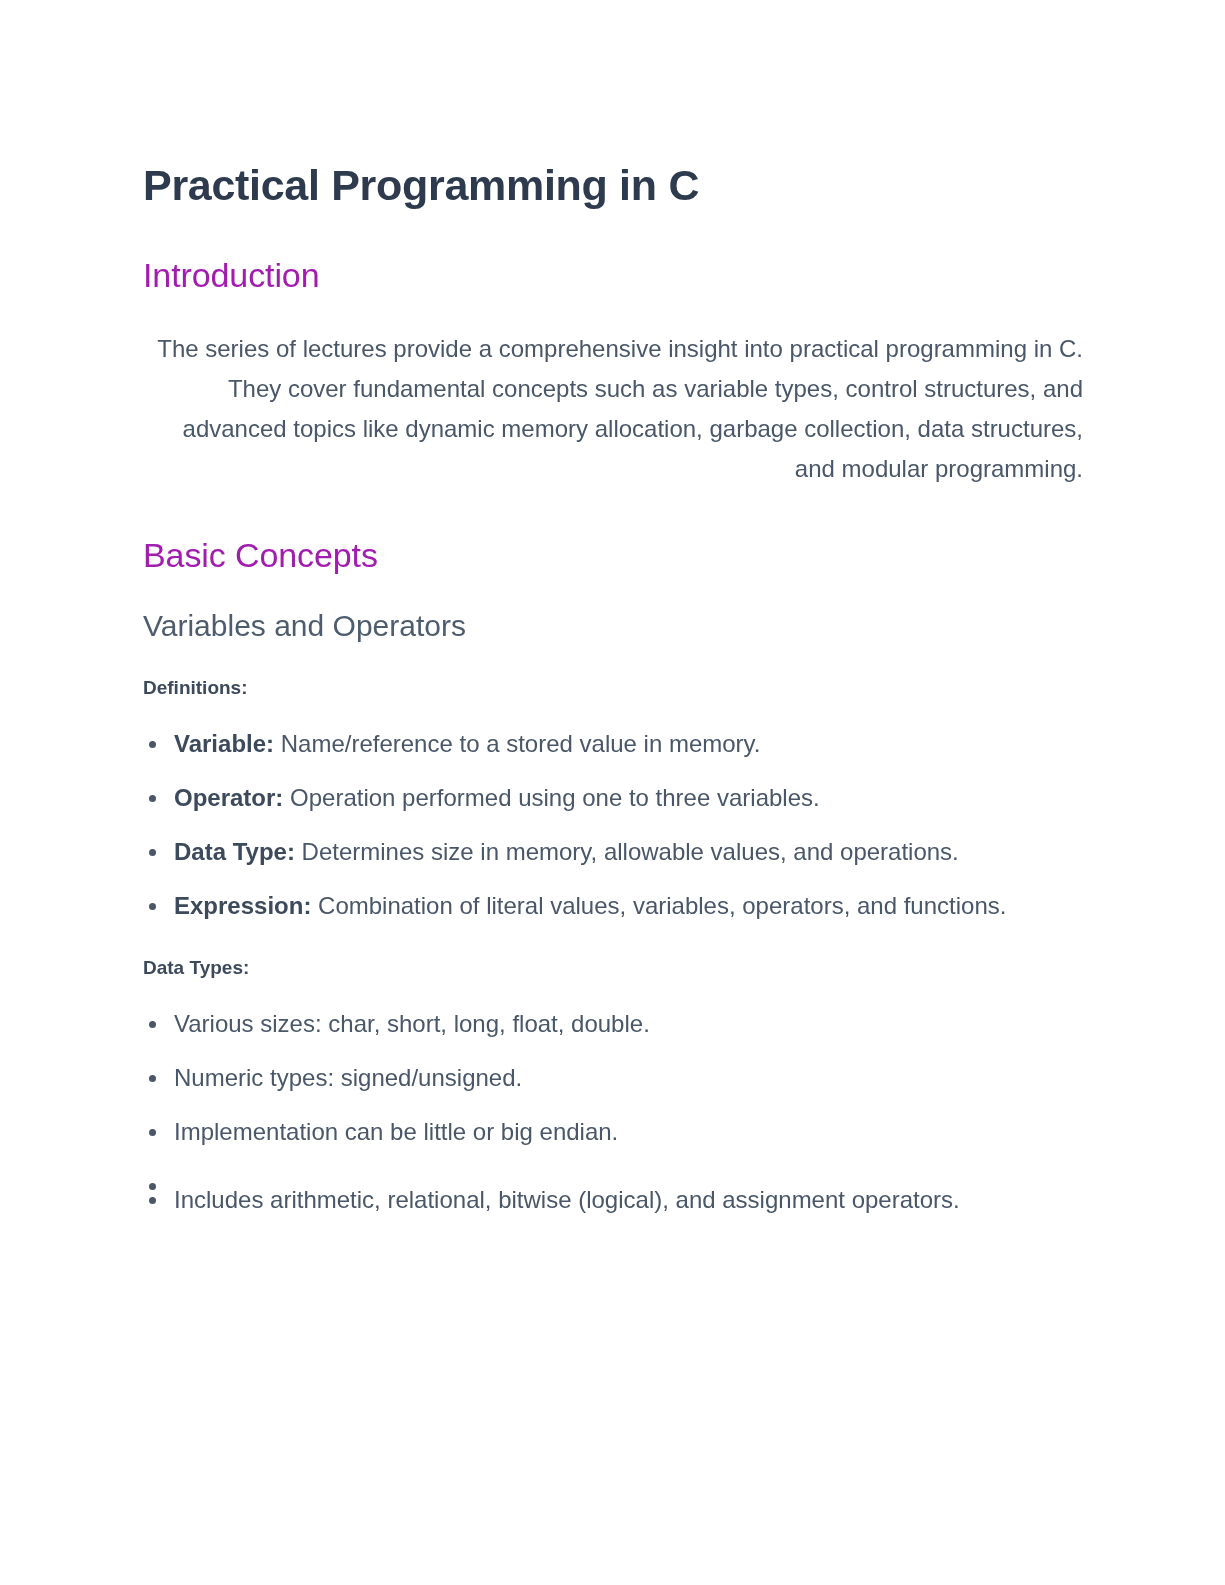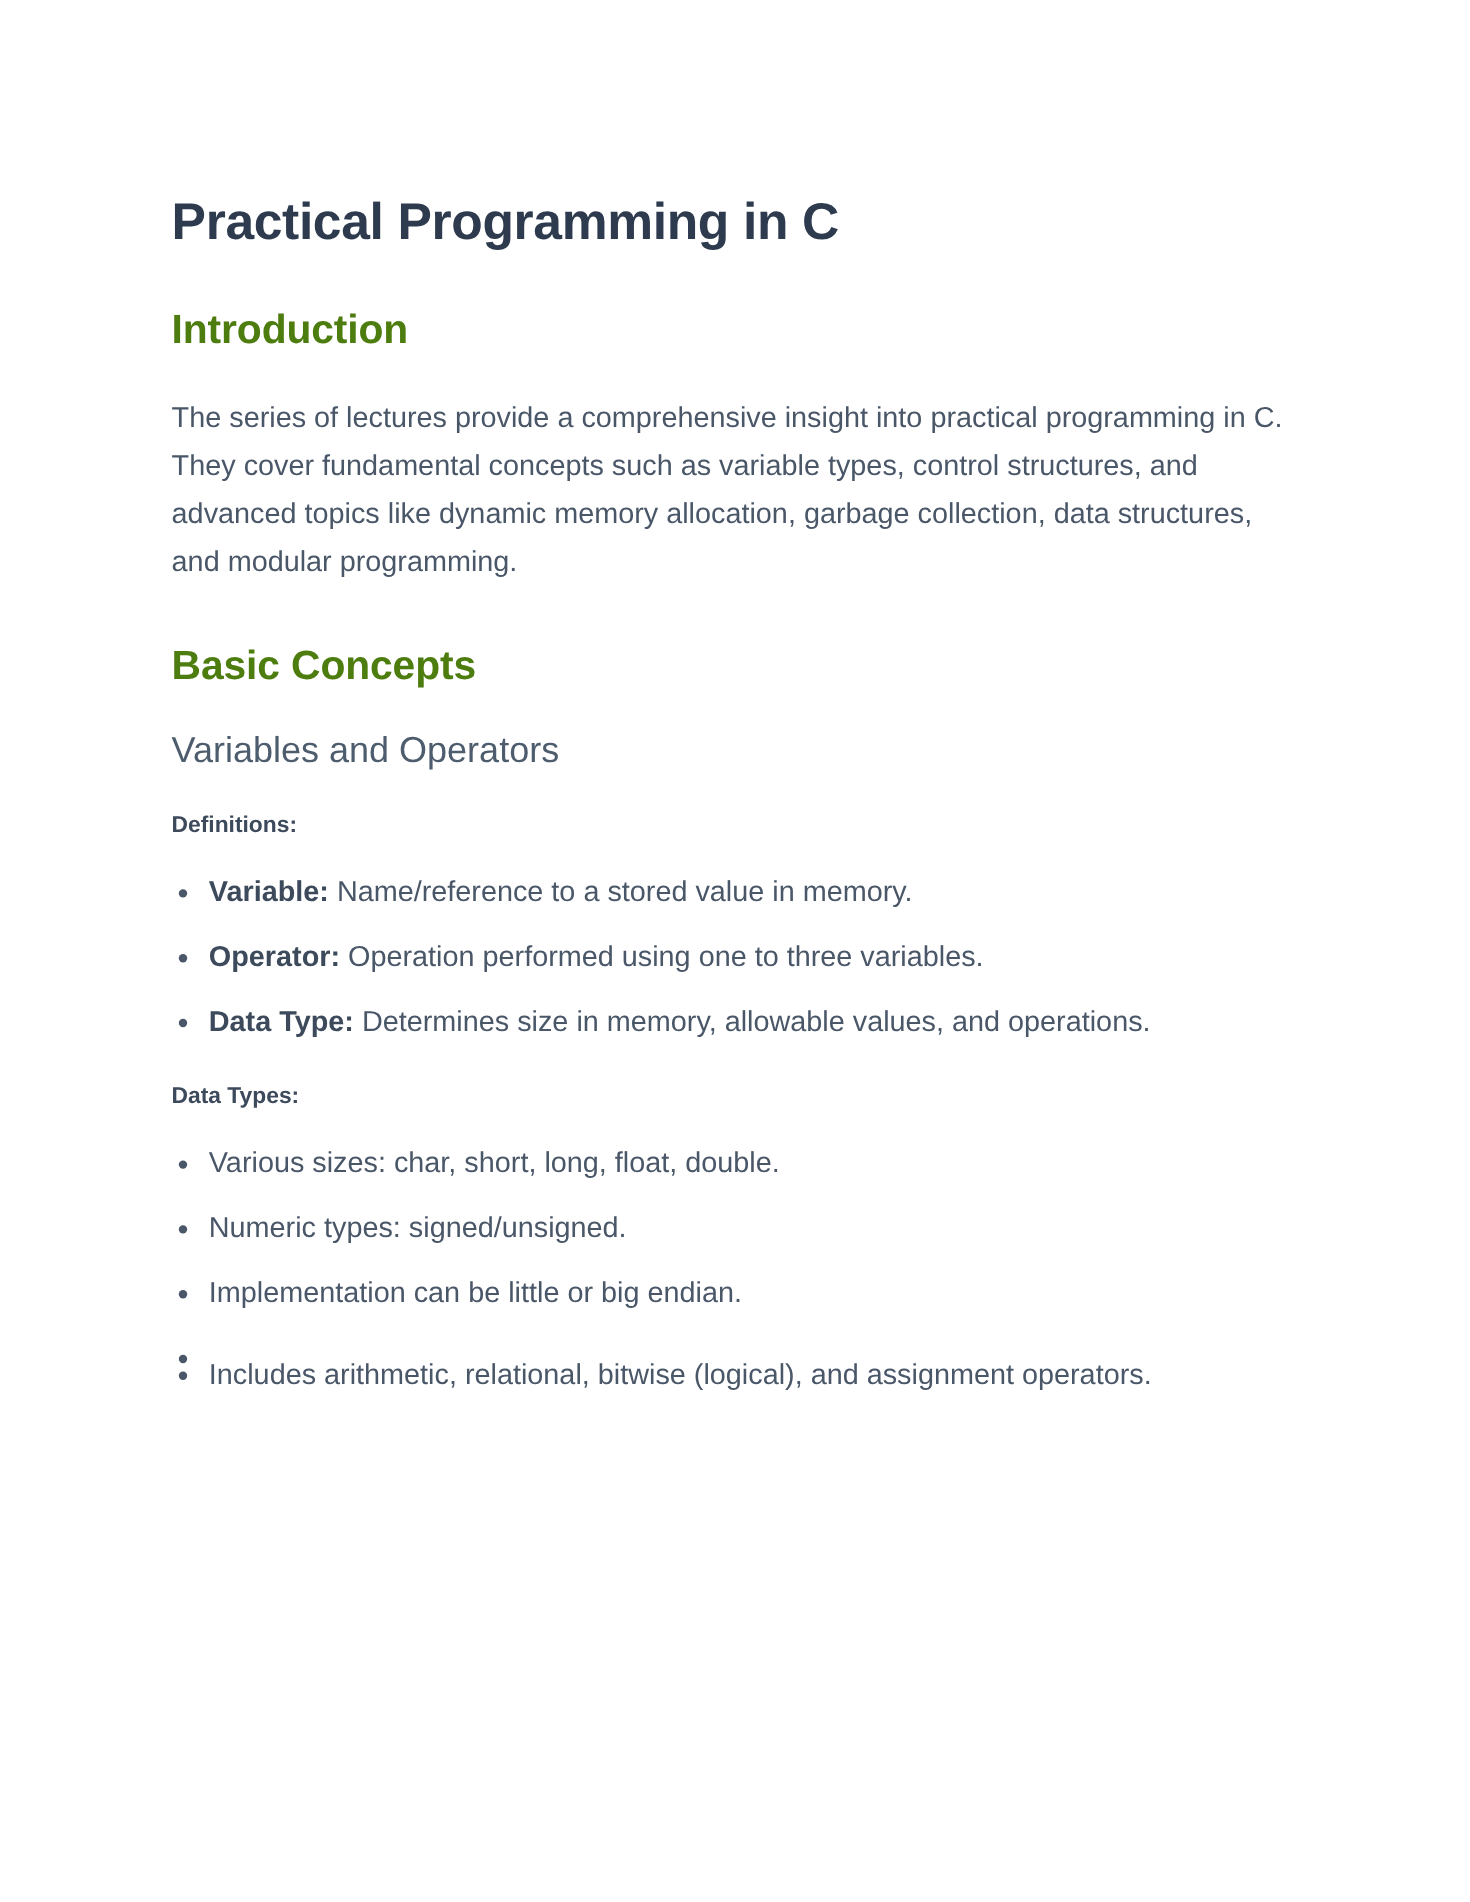--- a/index.html
+++ b/index.html
@@ -34,22 +34,22 @@
     font-size: 43px;
     font-weight: 700;
     color: #2e3b4e;
     letter-spacing: -0.3px;
     line-height: 1.18;
     margin: 0 0 44px 0;
   }
 
   .h2 {
     font-size: 34px;
-    font-weight: 700;
-    color: #4d7c0f;
+    font-weight: 400;
+    color: #a21caf;
     letter-spacing: -0.1px;
     line-height: 1.2;
     margin: 0 0 33px 0;
   }
   .h2.spaced-top {
     margin-top: 46px;
   }
 
   .h3 {
     font-size: 30px;
@@ -59,20 +59,21 @@
     line-height: 1.2;
     margin: 0 0 32px 0;
   }
 
   .para {
     font-size: 24px;
     font-weight: 400;
     color: #4a5768;
     line-height: 40px;
     margin: 0 0 36px 0;
+    text-align: right;
   }
 
   .label {
     font-size: 19px;
     font-weight: 700;
     color: #3c4a5c;
     line-height: 1.25;
     margin: 0 0 24px 0;
   }
 
@@ -132,20 +133,23 @@
     <ul class="bullets">
       <li>
         <span class="dot"></span><span class="term">Variable:</span><span> Name/reference to a stored value in memory.</span>
       </li>
       <li>
         <span class="dot"></span><span class="term">Operator:</span><span> Operation performed using one to three variables.</span>
       </li>
       <li>
         <span class="dot"></span><span class="term">Data Type:</span><span> Determines size in memory, allowable values, and operations.</span>
       </li>
+      <li>
+        <span class="dot"></span><span class="term">Expression:</span><span> Combination of literal values, variables, operators, and functions.</span>
+      </li>
     </ul>
 
     <p class="label gap-before-label">Data Types:</p>
 
     <ul class="bullets">
       <li>
         <span class="dot"></span><span>Various sizes: char, short, long, float, double.</span>
       </li>
       <li>
         <span class="dot"></span><span>Numeric types: signed/unsigned.</span>

